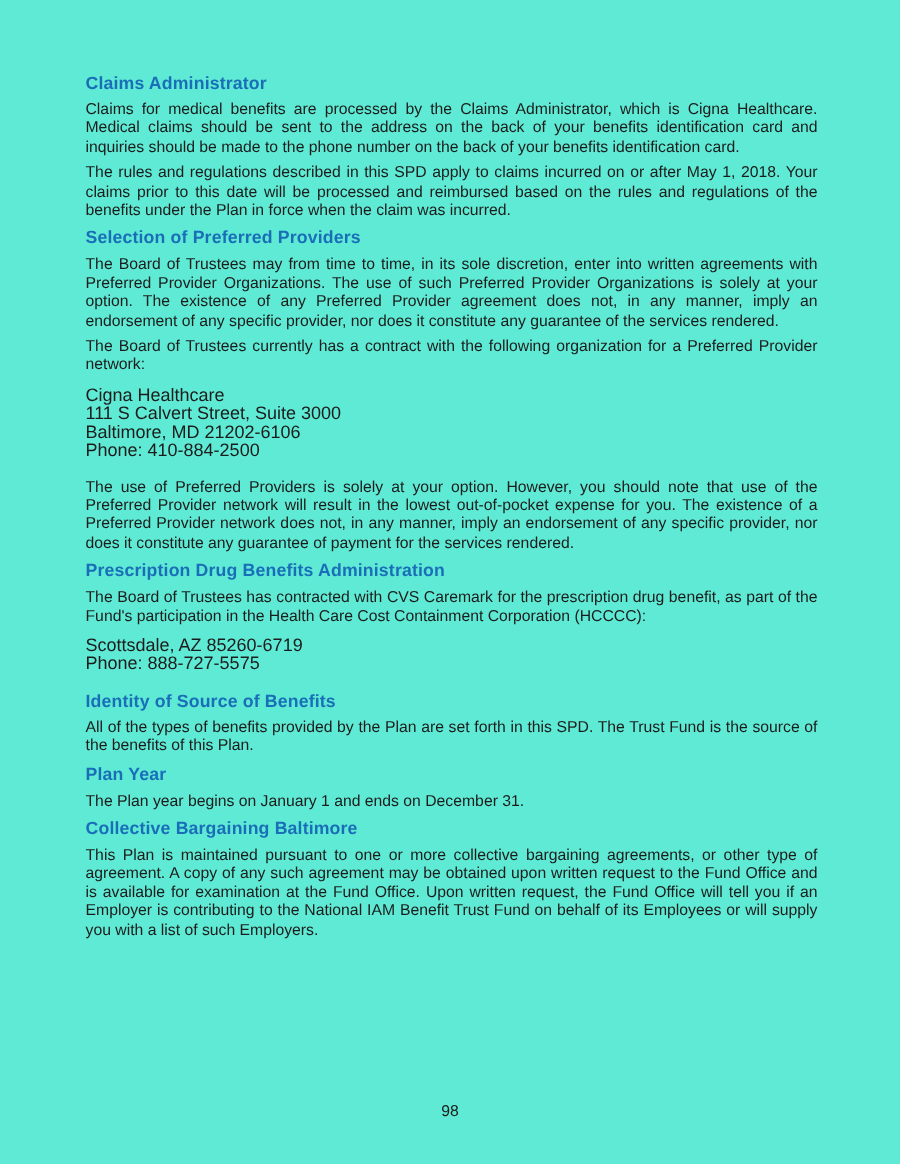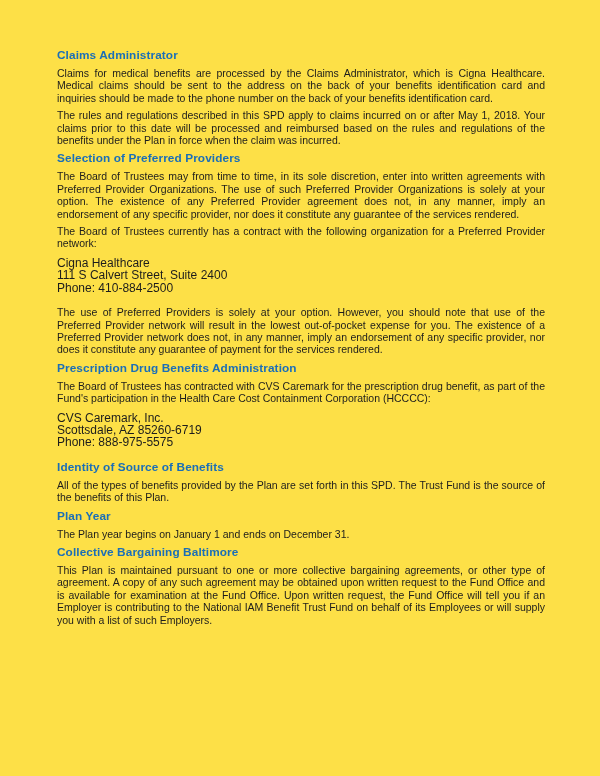--- a/index.html
+++ b/index.html
@@ -13,21 +13,21 @@
     position: relative;
     font-family: "Liberation Sans", "DejaVu Sans", sans-serif;
     color: #1c1c1c;
     overflow: hidden;
   }
   .page {
     position: absolute;
     top: 0; left: 0;
     width: 600px;
     height: 776px;
-    background: #fde047;
+    background: #5eead4;
   }
   .content {
     position: absolute;
     top: 49px;
     left: 57px;
     width: 488px;
   }
   h2.sec-heading {
     font-size: 11.8px;
     font-weight: bold;
@@ -73,38 +73,39 @@
 
     <h2 class="sec-heading">Claims Administrator</h2>
     <p class="body-par">Claims for medical benefits are processed by the Claims Administrator, which is Cigna Healthcare. Medical claims should be sent to the address on the back of your benefits identification card and inquiries should be made to the phone number on the back of your benefits identification card.</p>
     <p class="body-par">The rules and regulations described in this SPD apply to claims incurred on or after May 1, 2018. Your claims prior to this date will be processed and reimbursed based on the rules and regulations of the benefits under the Plan in force when the claim was incurred.</p>
 
     <h2 class="sec-heading">Selection of Preferred Providers</h2>
     <p class="body-par">The Board of Trustees may from time to time, in its sole discretion, enter into written agreements with Preferred Provider Organizations. The use of such Preferred Provider Organizations is solely at your option. The existence of any Preferred Provider agreement does not, in any manner, imply an endorsement of any specific provider, nor does it constitute any guarantee of the services rendered.</p>
     <p class="body-par">The Board of Trustees currently has a contract with the following organization for a Preferred Provider network:</p>
     <div class="address-block">
       <div class="address-line">Cigna Healthcare</div>
-      <div class="address-line">111 S Calvert Street, Suite 2400</div>
+      <div class="address-line">111 S Calvert Street, Suite 3000</div>
+      <div class="address-line">Baltimore, MD 21202-6106</div>
       <div class="address-line">Phone: 410-884-2500</div>
     </div>
     <p class="body-par">The use of Preferred Providers is solely at your option. However, you should note that use of the Preferred Provider network will result in the lowest out-of-pocket expense for you. The existence of a Preferred Provider network does not, in any manner, imply an endorsement of any specific provider, nor does it constitute any guarantee of payment for the services rendered.</p>
 
     <h2 class="sec-heading">Prescription Drug Benefits Administration</h2>
     <p class="body-par">The Board of Trustees has contracted with CVS Caremark for the prescription drug benefit, as part of the Fund's participation in the Health Care Cost Containment Corporation (HCCCC):</p>
     <div class="address-block">
-      <div class="address-line">CVS Caremark, Inc.</div>
       <div class="address-line">Scottsdale, AZ 85260-6719</div>
-      <div class="address-line">Phone: 888-975-5575</div>
+      <div class="address-line">Phone: 888-727-5575</div>
     </div>
 
 
     <h2 class="sec-heading">Identity of Source of Benefits</h2>
     <p class="body-par">All of the types of benefits provided by the Plan are set forth in this SPD. The Trust Fund is the source of the benefits of this Plan.</p>
 
     <h2 class="sec-heading">Plan Year</h2>
     <p class="body-par">The Plan year begins on January 1 and ends on December 31.</p>
 
     <h2 class="sec-heading">Collective Bargaining Baltimore</h2>
     <p class="body-par">This Plan is maintained pursuant to one or more collective bargaining agreements, or other type of agreement. A copy of any such agreement may be obtained upon written request to the Fund Office and is available for examination at the Fund Office. Upon written request, the Fund Office will tell you if an Employer is contributing to the National IAM Benefit Trust Fund on behalf of its Employees or will supply you with a list of such Employers.</p>
 
   </div>
 
+  <div class="page-number">98</div>
 </div>
 
 </body></html>

